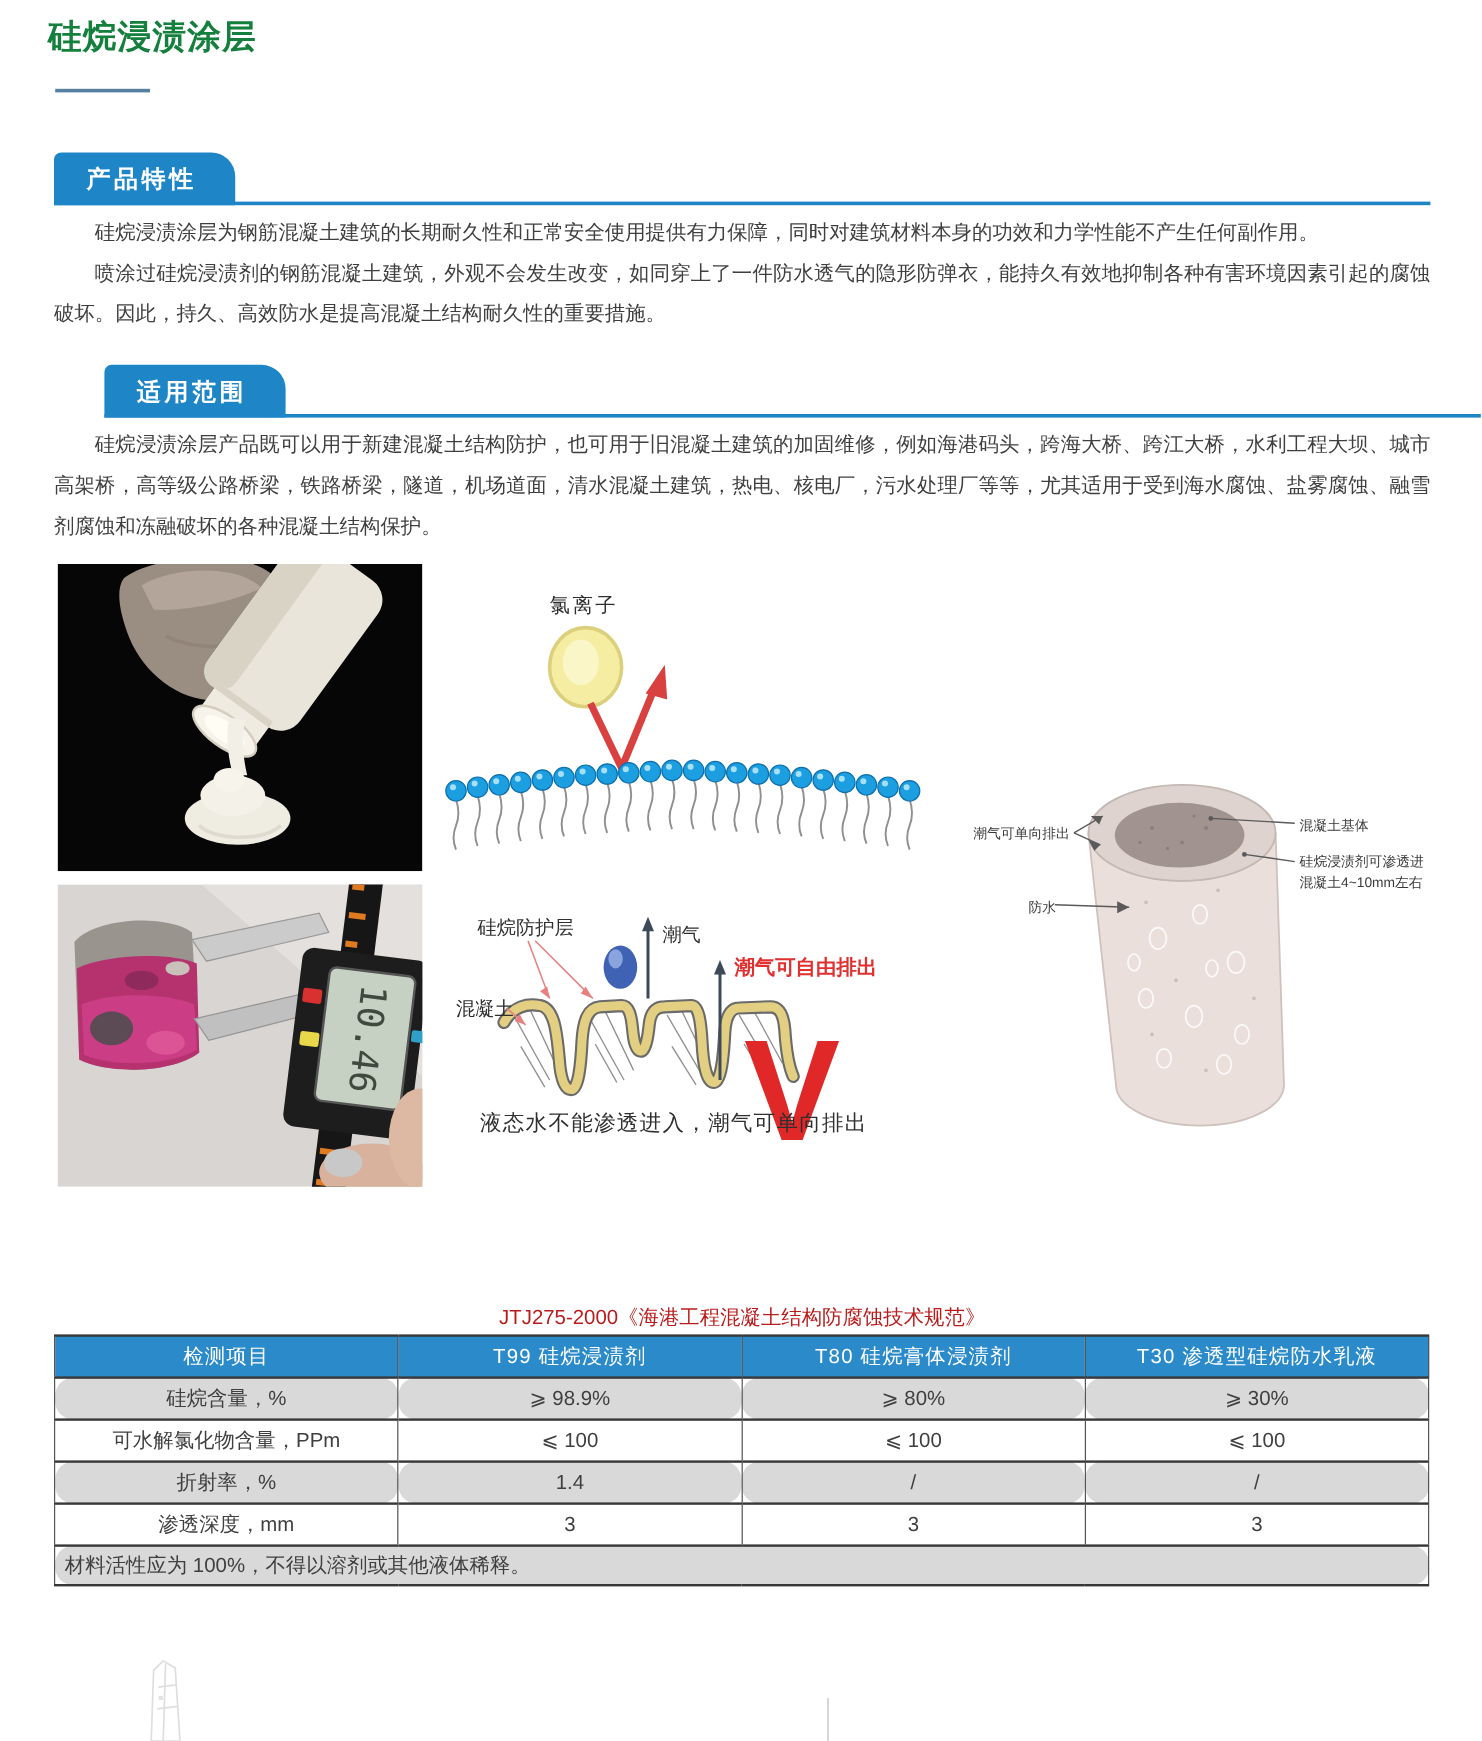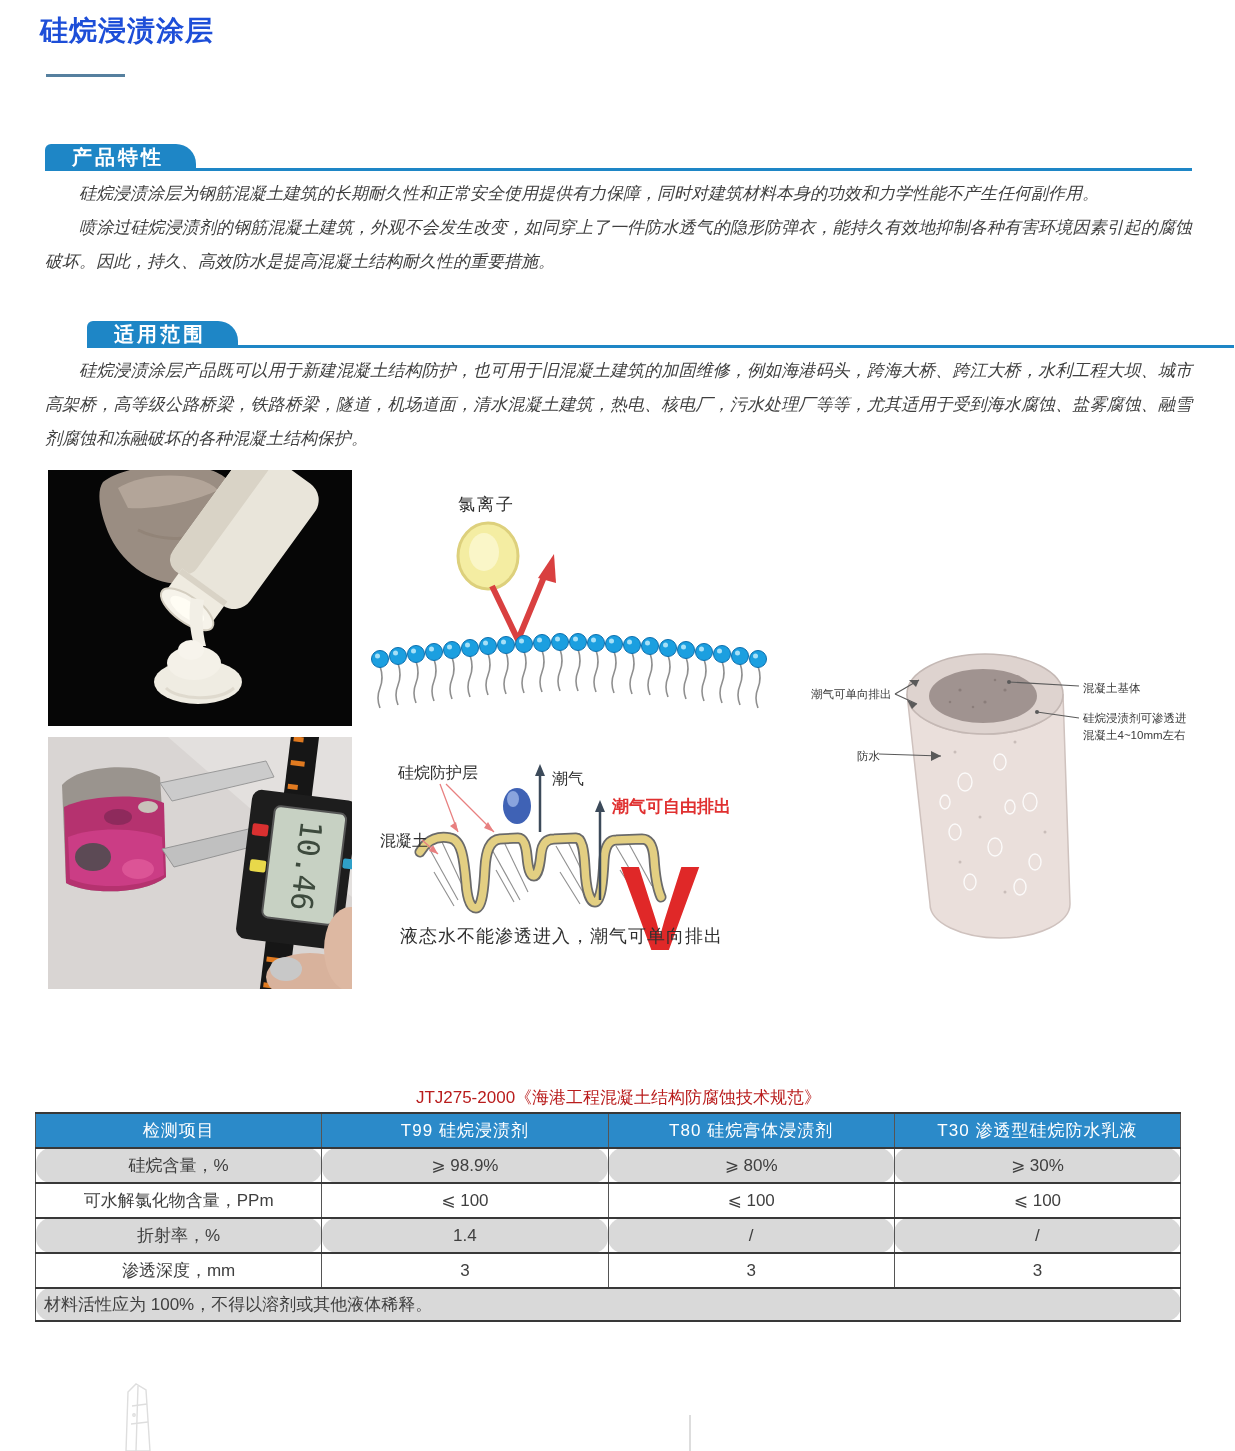--- a/index.html
+++ b/index.html
@@ -1,37 +1,37 @@
 <!DOCTYPE html>
 <html><head>
 <meta charset="utf-8">
 <style>
   html,body{margin:0;padding:0;background:#ffffff;}
   body{font-family:"Liberation Sans","DejaVu Sans",sans-serif;color:#3f3f3f;}
   .page{position:relative;width:1235px;height:1451px;background:#ffffff;overflow:hidden;}
 
   .page-title{position:absolute;left:40px;top:12px;font-size:28px;font-weight:bold;
-    color:#1d4ed8;letter-spacing:1px;}
+    color:#15803d;letter-spacing:1px;}
   .title-rule{position:absolute;left:46px;top:74px;width:79px;height:3px;background:#56809f;}
 
   .section{position:absolute;left:45px;width:1147px;height:37px;border-bottom:3px solid #1e86c6;}
-  .section .tab{position:absolute;left:0;bottom:-3px;height:27px;background:#1e86c6;
+  .section .tab{position:absolute;left:0;bottom:-3px;height:44px;background:#1e86c6;
     border-radius:6px 20px 0 0;color:#ffffff;font-size:20px;font-weight:bold;
     display:inline-flex;align-items:center;padding:0 32px 0 27px;letter-spacing:3px;}
 
   .para{position:absolute;left:45px;width:1147px;font-size:17px;line-height:34px;
     text-align:justify;color:#3f3f3f;}
-  .para p{margin:0;text-indent:2em;font-style:italic;}
+  .para p{margin:0;text-indent:2em;}
 
   .caption{position:absolute;left:45px;width:1147px;text-align:center;font-size:17px;color:#b91c1c;}
 
   .fig{position:absolute;margin:0;text-align:center;}
   .fig svg{display:block;}
 
-  table.spec{position:absolute;left:35px;top:1112px;width:1146px;border-collapse:collapse;
+  table.spec{position:absolute;left:45px;top:1112px;width:1146px;border-collapse:collapse;
     font-size:17px;color:#3f3f3f;table-layout:fixed;}
   .spec th{background:#2b8ac9;color:#ffffff;font-weight:normal;height:33px;letter-spacing:1px;}
   .spec th,.spec td{border-left:1px solid #555555;border-right:1px solid #555555;
     border-top:2px solid #383838;border-bottom:2px solid #383838;padding:0;text-align:center;}
   .spec td{height:33px;background:#ffffff;border-radius:15px;}
   .spec tbody tr:nth-child(odd) td{background:#d9d9d9;}
   .spec tfoot td{background:#d9d9d9;text-align:left;padding-left:8px;height:31px;}
 
   .watermark{position:absolute;left:0;top:1380px;}
 </style>

